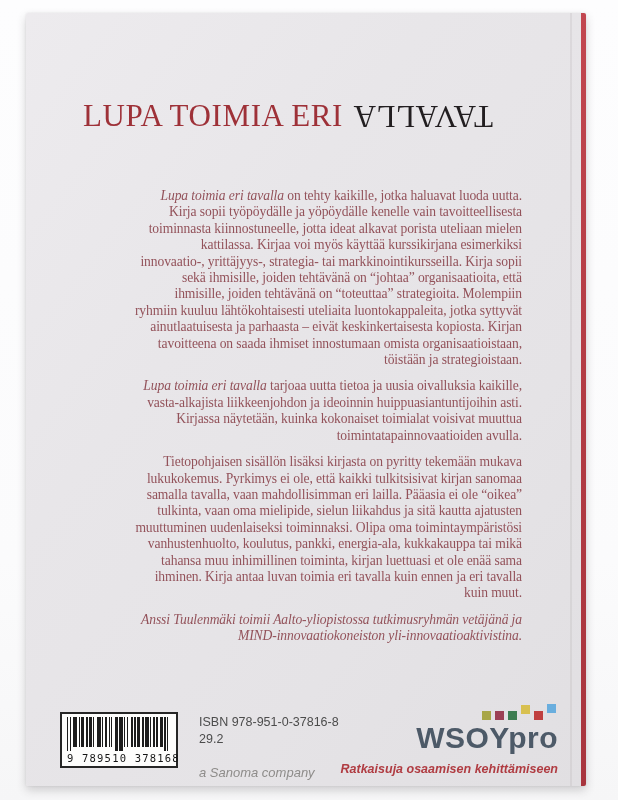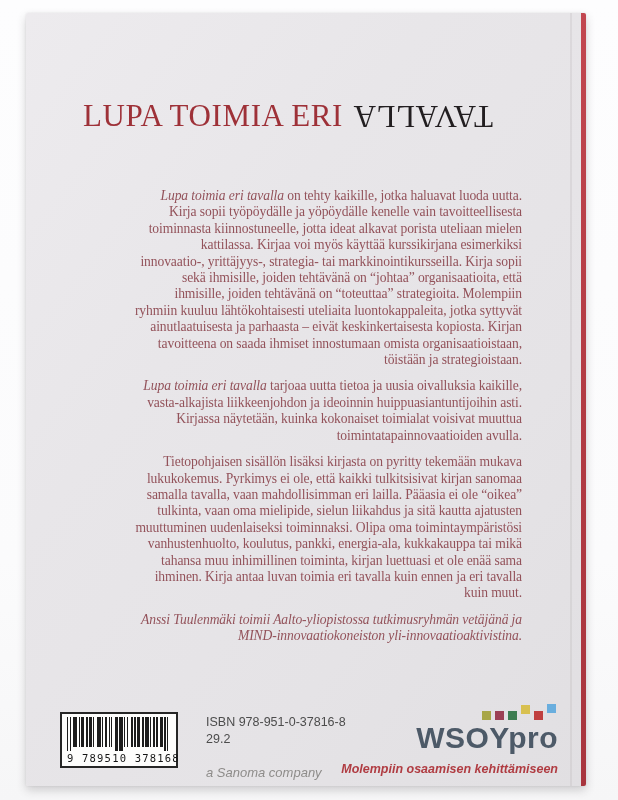--- a/index.html
+++ b/index.html
@@ -46,21 +46,21 @@
   }
   .bars{display:flex;align-items:flex-start;height:34px;}
   .bars .bar{background:#1c1c1c;height:30px;flex:none;}
   .bars .bar.tall{height:34px;}
   .barcode-digits{
     font-family:"DejaVu Sans Mono", monospace;
     font-size:10.5px;letter-spacing:1.2px;color:#151515;
     text-align:center;margin-top:1px;white-space:nowrap;
   }
   .isbn-block{
-    position:absolute;left:180px;top:701px;
+    position:absolute;left:173px;top:701px;
     font-family:"Liberation Sans", sans-serif;
     font-size:12.5px;line-height:17px;color:#4c4c4c;
   }
   .sanoma{
     margin-top:16px;font-style:italic;color:#8e8c8a;font-size:13px;
     font-family:"Liberation Sans", sans-serif;
   }
   .publisher-block{
     position:absolute;right:28px;top:690px;text-align:right;
     font-family:"Liberation Sans", sans-serif;
@@ -129,15 +129,15 @@
   <div class="publisher-block">
     <div class="squares" id="logo-squares">
         <div class="sq" style="background: rgb(168, 166, 72);"></div>
         <div class="sq" style="background: rgb(156, 64, 85);"></div>
         <div class="sq" style="background: rgb(62, 125, 82);"></div>
         <div class="sq" style="background: rgb(216, 192, 80); transform: translateY(-6px);"></div>
         <div class="sq" style="background: rgb(192, 64, 64);"></div>
         <div class="sq" style="background: rgb(106, 174, 222); transform: translateY(-7px);"></div>
       </div>
     <div class="wsoy">WSOYpro</div>
-    <div class="tagline">Molempiin osaamisen kehittämiseen</div>
+    <div class="tagline">Ratkaisuja osaamisen kehittämiseen</div>
   </div>
 </div>
 
 </body></html>

